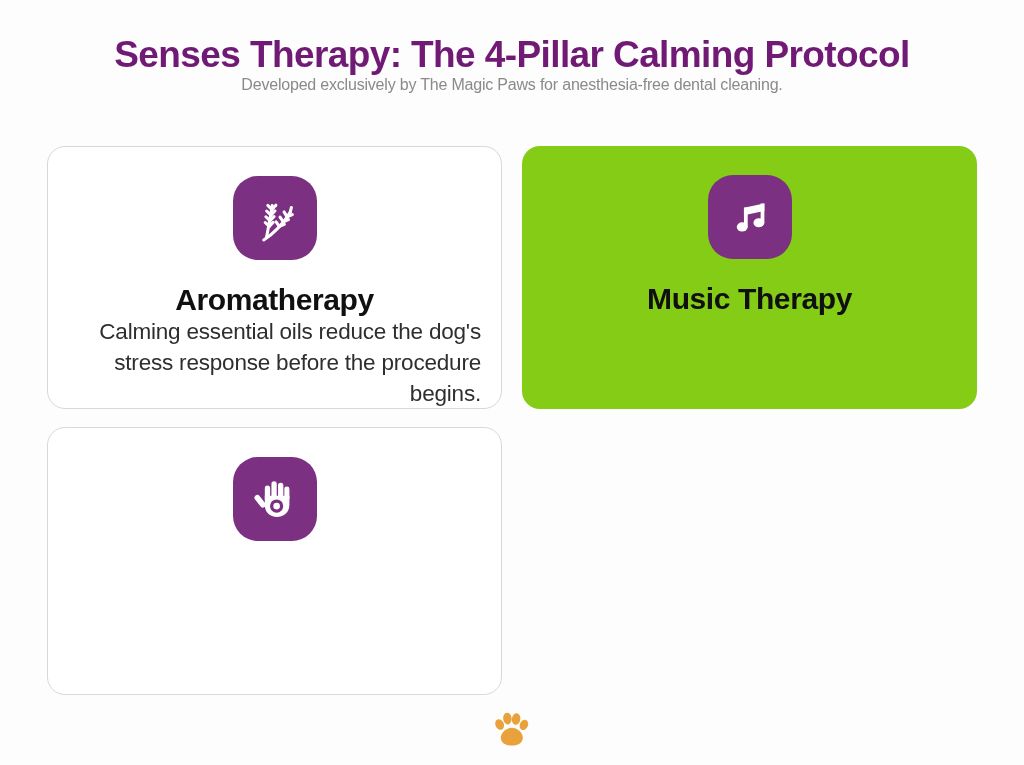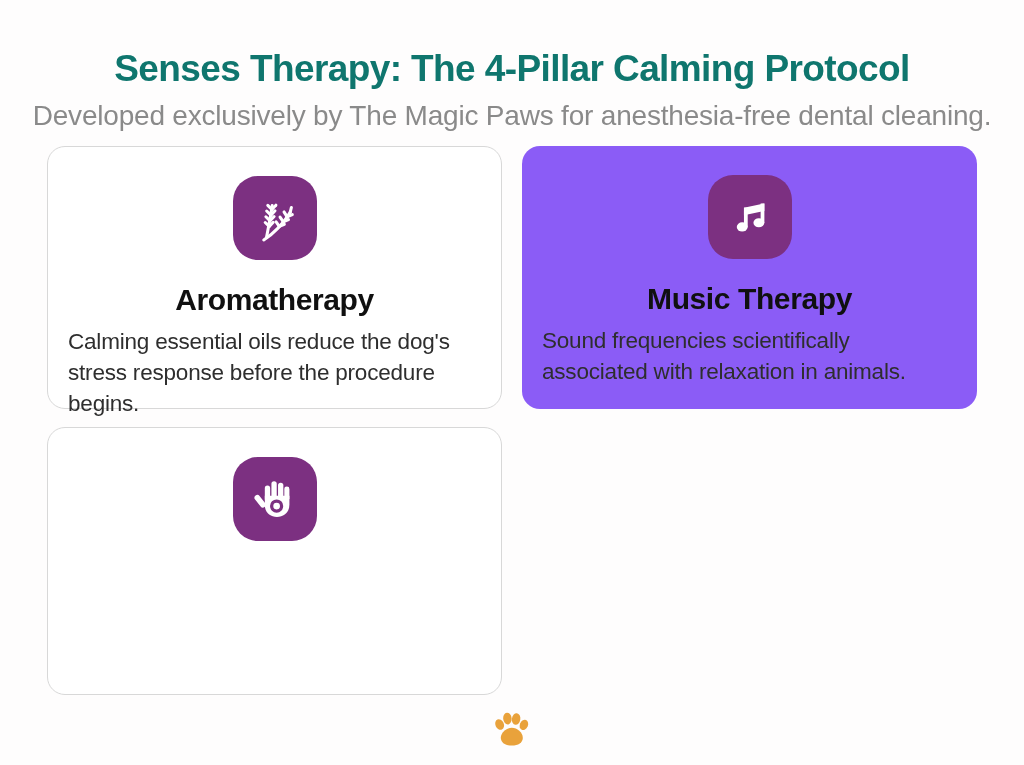--- a/index.html
+++ b/index.html
@@ -7,72 +7,70 @@
   body {
     position: relative;
     background: #fefdfd;
     font-family: "Liberation Sans", sans-serif;
     overflow: hidden;
   }
 
   
   .header { position: absolute; top: 0; left: 0; right: 0; text-align: center; }
   .header h1 {
-    margin-top: 48px;
+    margin-top: 34px;
     font-size: 37px;
     font-weight: 700;
     letter-spacing: -0.6px;
-    color: #0f766e;
+    color: #701a75;
     font-family: "Liberation Sans", sans-serif;
   }
   .header .subtitle {
-    margin-top: 10px;
-    font-size: 28px;
+    font-size: 16px;
     color: #8A8A8A;
     letter-spacing: -0.2px;
   }
 
   
   .grid {
     position: absolute;
     top: 146px; left: 47px; right: 47px;
     display: grid;
     grid-template-columns: 1fr 1fr;
     grid-template-rows: 263px 268px;
     column-gap: 20px;
     row-gap: 18px;
   }
   .card {
     border-radius: 18px;
     display: flex;
     flex-direction: column;
     align-items: center;
-    text-align: left;
+    text-align: right;
     padding: 29px 20px 0;
   }
   .card.outline { background: #ffffff; border: 1.5px solid #D8D8D8; }
-  .card.filled  { background: #8b5cf6; }
+  .card.filled  { background: #84cc16; }
 
   .tile {
     width: 84px; height: 84px;
     border-radius: 25px;
     background: #7C3081;
     display: flex; align-items: center; justify-content: center;
     flex: 0 0 auto;
   }
   .card h2 {
     margin-top: 23px;
     font-size: 30px;
     font-weight: 700;
     letter-spacing: -0.4px;
     color: #101010;
     font-family: "Liberation Sans", sans-serif;
   }
   .card p {
-    margin-top: 10px;
     font-size: 22.5px;
     line-height: 1.37;
     color: #2E2E2E;
     max-width: 424px;
     letter-spacing: -0.2px;
   }
 
   
   .paw-wrap {
     position: absolute;
@@ -122,21 +120,20 @@
     <div class="tile">
       <svg width="50" height="50" viewBox="0 0 48 48" fill="#ffffff">
         <ellipse cx="16.5" cy="33.5" rx="5.2" ry="4.4"></ellipse>
         <ellipse cx="32.5" cy="29.5" rx="5.2" ry="4.4"></ellipse>
         <rect x="18.2" y="15" width="3.6" height="19"></rect>
         <rect x="34.2" y="11" width="3.6" height="19"></rect>
         <polygon points="18.2,15 37.8,11 37.8,18.2 18.2,22.2"></polygon>
       </svg>
     </div>
     <h2>Music Therapy</h2>
-    <p>Sound frequencies scientifically associated with relaxation in animals.</p>
   </article>
 
 
   <article class="card outline">
     <div class="tile">
       <svg width="52" height="52" viewBox="0 0 48 48">
         <g fill="#ffffff">
           <rect x="14.6" y="11.5" width="4.9" height="15" rx="2.4"></rect>
           <rect x="20.7" y="7.5" width="4.9" height="19" rx="2.4"></rect>
           <rect x="26.8" y="9" width="4.9" height="17" rx="2.4"></rect>

